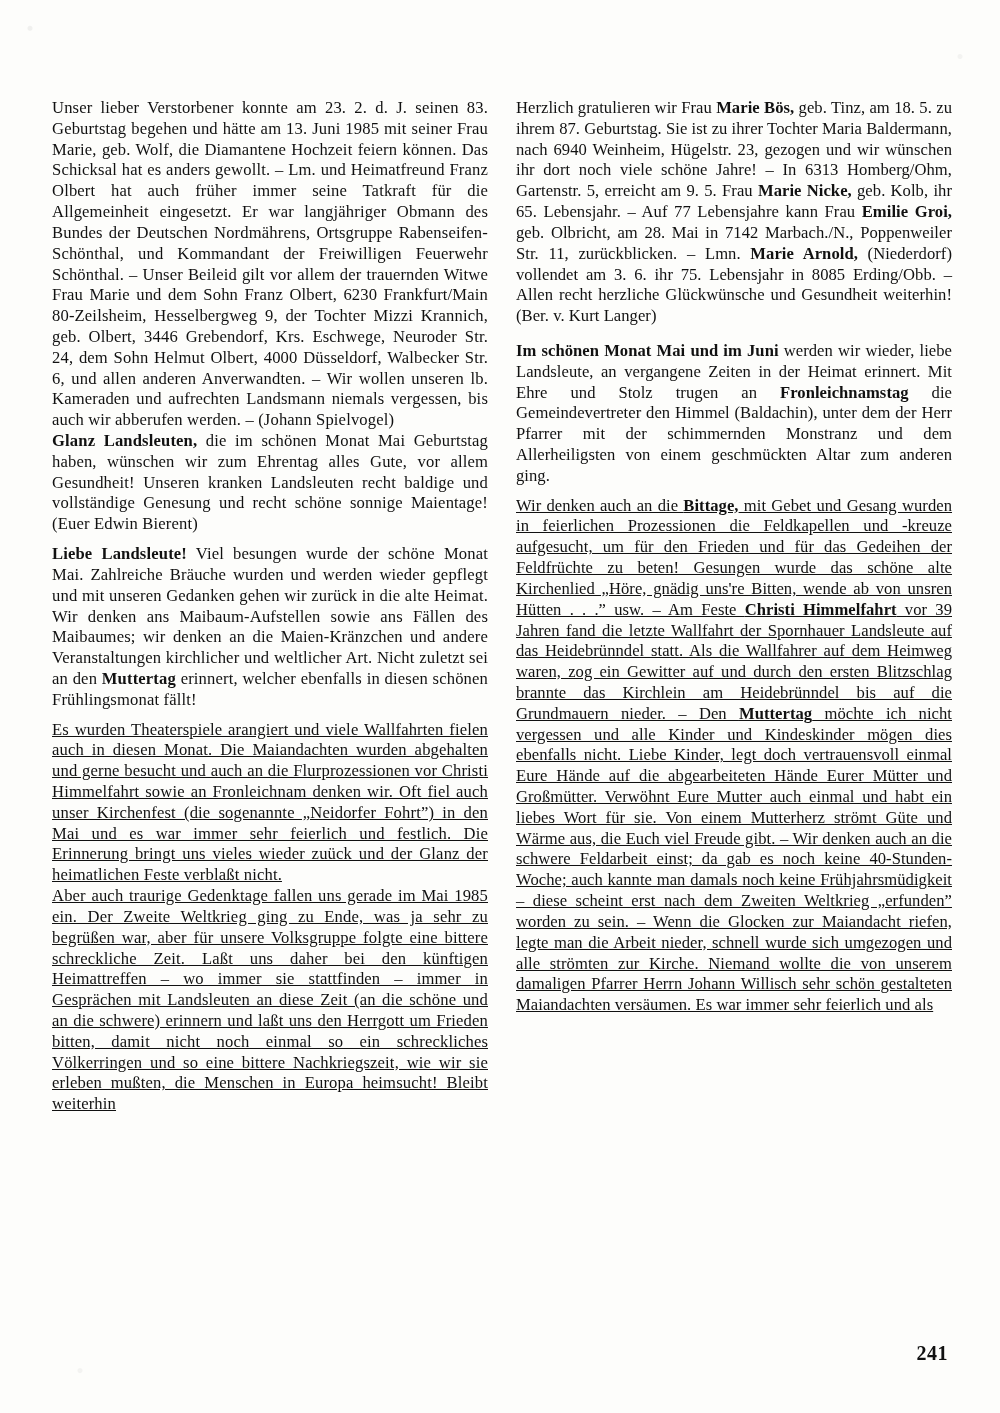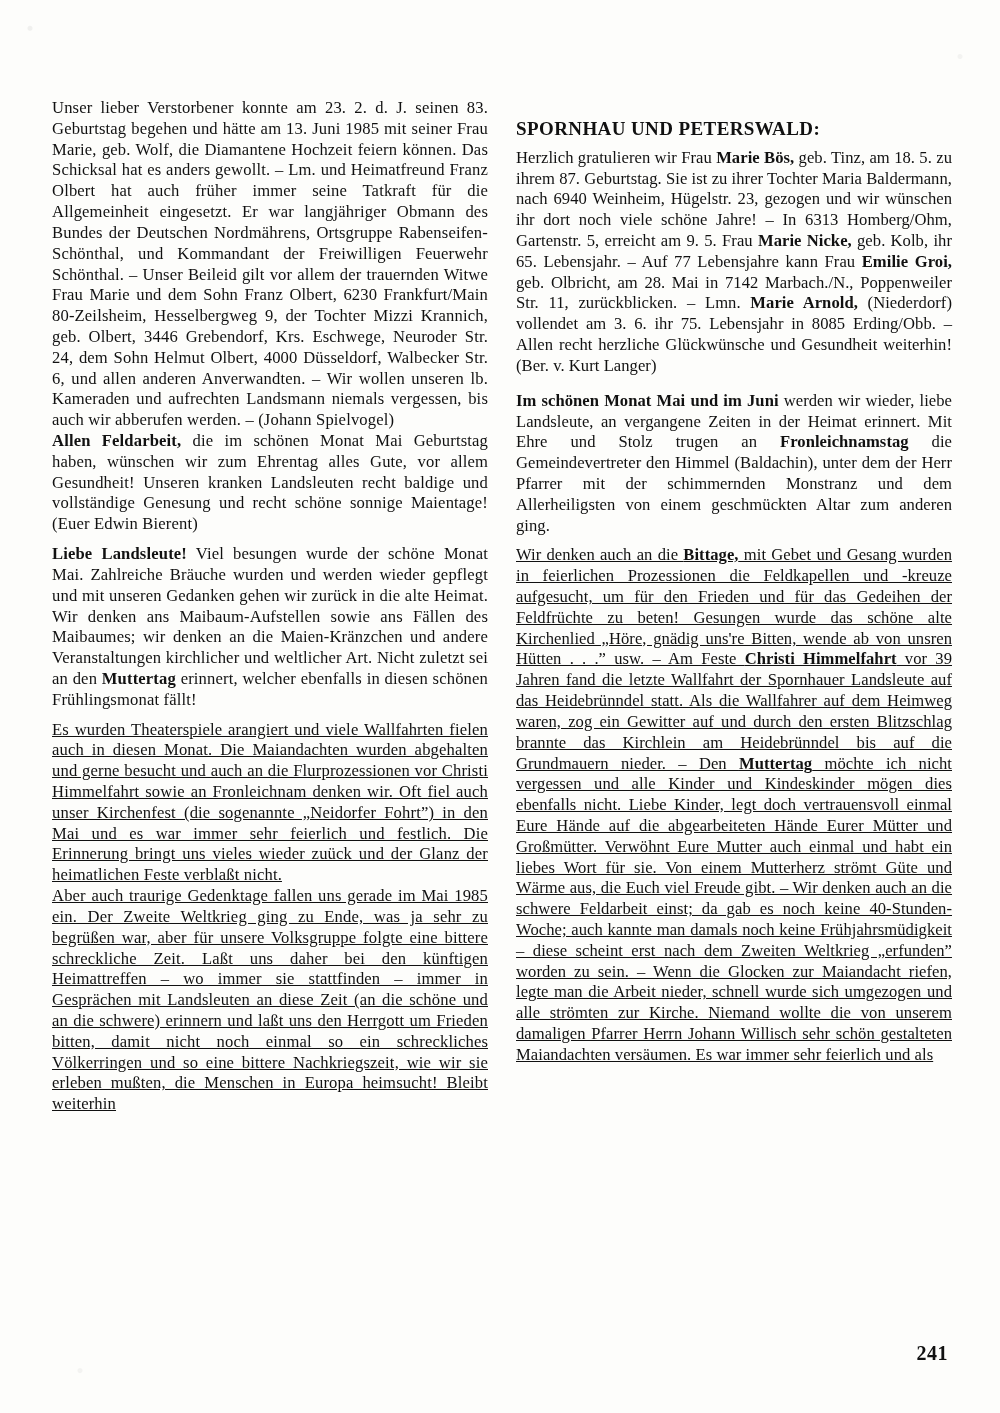--- a/index.html
+++ b/index.html
@@ -78,32 +78,31 @@
 
 <div class="page">
   <div class="scan-noise"></div>
 
   <div class="columns">
 
     <div class="col col-left">
       <p>Unser lieber Verstorbener konnte am 23. 2. d. J. seinen 83. Geburtstag begehen und hätte am 13. Juni 1985 mit seiner Frau Marie, geb. Wolf, die Diamantene Hochzeit feiern können. Das Schicksal hat es anders gewollt. – Lm. und Heimatfreund Franz Olbert hat auch früher immer seine Tatkraft für die Allgemeinheit eingesetzt. Er war langjähriger Obmann des Bundes der Deutschen Nordmährens, Ortsgruppe Rabenseifen-Schönthal, und Kommandant der Freiwilligen Feuerwehr Schönthal. – Unser Beileid gilt vor allem der trauernden Witwe Frau Marie und dem Sohn Franz Olbert, 6230 Frankfurt/Main 80-Zeilsheim, Hesselbergweg 9, der Tochter Mizzi Krannich, geb. Olbert, 3446 Grebendorf, Krs. Eschwege, Neuroder Str. 24, dem Sohn Helmut Olbert, 4000 Düsseldorf, Walbecker Str. 6, und allen anderen Anverwandten. – Wir wollen unseren lb. Kameraden und aufrechten Landsmann niemals vergessen, bis auch wir abberufen werden. – (Johann Spielvogel)</p>
 
 
-      <p><span class="b">Allen Feldarbeit,</span><span> die im schönen Monat Mai Geburtstag haben, wünschen wir zum Ehrentag alles Gute, vor allem Gesundheit! Unseren kranken Landsleuten recht baldige und vollständige Genesung und recht schöne sonnige Maientage! (Euer Edwin Bierent)</span></p>
+      <p><span class="b">Glanz Landsleuten,</span><span> die im schönen Monat Mai Geburtstag haben, wünschen wir zum Ehrentag alles Gute, vor allem Gesundheit! Unseren kranken Landsleuten recht baldige und vollständige Genesung und recht schöne sonnige Maientage! (Euer Edwin Bierent)</span></p>
 
       <p class="gap-sm"><span class="b">Liebe Landsleute!</span><span> Viel besungen wurde der schöne Monat Mai. Zahlreiche Bräuche wurden und werden wieder gepflegt und mit unseren Gedanken gehen wir zurück in die alte Heimat. Wir denken ans Maibaum-Aufstellen sowie ans Fällen des Maibaumes; wir denken an die Maien-Kränzchen und andere Veranstaltungen kirchlicher und weltlicher Art. Nicht zuletzt sei an den </span><span class="b">Muttertag</span><span> erinnert, welcher ebenfalls in diesen schönen Frühlingsmonat fällt!</span></p>
 
       <p class="gap-sm tight">Es wurden Theaterspiele arangiert und viele Wallfahrten fielen auch in diesen Monat. Die Maiandachten wurden abgehalten und gerne besucht und auch an die Flurprozessionen vor Christi Himmelfahrt sowie an Fronleichnam denken wir. Oft fiel auch unser Kirchenfest (die sogenannte „Neidorfer Fohrt”) in den Mai und es war immer sehr feierlich und festlich. Die Erinnerung bringt uns vieles wieder zuück und der Glanz der heimatlichen Feste verblaßt nicht.</p>
 
       <p class="tight">Aber auch traurige Gedenktage fallen uns gerade im Mai 1985 ein. Der Zweite Weltkrieg ging zu Ende, was ja sehr zu begrüßen war, aber für unsere Volksgruppe folgte eine bittere schreckliche Zeit. Laßt uns daher bei den künftigen Heimattreffen – wo immer sie stattfinden – immer in Gesprächen mit Landsleuten an diese Zeit (an die schöne und an die schwere) erinnern und laßt uns den Herrgott um Frieden bitten, damit nicht noch einmal so ein schreckliches Völkerringen und so eine bittere Nachkriegszeit, wie wir sie erleben mußten, die Menschen in Europa heimsucht! Bleibt weiterhin</p>
     </div>
 
     <div class="col col-right">
 
-      <h2 class="section-head">SPORNHAU UND PETERSWALD:</h2>
 
       <p><span>Herzlich gratulieren wir Frau </span><span class="b">Marie Bös,</span><span> geb. Tinz, am 18. 5. zu ihrem 87. Geburtstag. Sie ist zu ihrer Tochter Maria Baldermann, nach 6940 Weinheim, Hügelstr. 23, gezogen und wir wünschen ihr dort noch viele schöne Jahre! – In 6313 Homberg/Ohm, Gartenstr. 5, erreicht am 9. 5. Frau </span><span class="b">Marie Nicke,</span><span> geb. Kolb, ihr 65. Lebensjahr. – Auf 77 Lebensjahre kann Frau </span><span class="b">Emilie Groi,</span><span> geb. Olbricht, am 28. Mai in 7142 Marbach./N., Poppenweiler Str. 11, zurückblicken. – Lmn. </span><span class="b">Marie Arnold,</span><span> (Niederdorf) vollendet am 3. 6. ihr 75. Lebensjahr in 8085 Erding/Obb. – Allen recht herzliche Glückwünsche und Gesundheit weiterhin! (Ber. v. Kurt Langer)</span></p>
 
       <p class="gap-md"><span class="b">Im schönen Monat Mai und im Juni</span><span> werden wir wieder, liebe Landsleute, an vergangene Zeiten in der Heimat erinnert. Mit Ehre und Stolz trugen an </span><span class="b">Fronleichnamstag</span><span> die Gemeindevertreter den Himmel (Baldachin), unter dem der Herr Pfarrer mit der schimmernden Monstranz und dem Allerheiligsten von einem geschmückten Altar zum anderen ging.</span></p>
 
       <p class="gap-sm tight"><span>Wir denken auch an die </span><span class="b">Bittage,</span><span> mit Gebet und Gesang wurden in feierlichen Prozessionen die Feldkapellen und -kreuze aufgesucht, um für den Frieden und für das Gedeihen der Feldfrüchte zu beten! Gesungen wurde das schöne alte Kirchenlied „Höre, gnädig uns're Bitten, wende ab von unsren Hütten . . .” usw. – Am Feste </span><span class="b">Christi Himmelfahrt</span><span> vor 39 Jahren fand die letzte Wallfahrt der Spornhauer Landsleute auf das Heidebrünndel statt. Als die Wallfahrer auf dem Heimweg waren, zog ein Gewitter auf und durch den ersten Blitzschlag brannte das Kirchlein am Heidebrünndel bis auf die Grundmauern nieder. – Den </span><span class="b">Muttertag</span><span> möchte ich nicht vergessen und alle Kinder und Kindeskinder mögen dies ebenfalls nicht. Liebe Kinder, legt doch vertrauensvoll einmal Eure Hände auf die abgearbeiteten Hände Eurer Mütter und Großmütter. Verwöhnt Eure Mutter auch einmal und habt ein liebes Wort für sie. Von einem Mutterherz strömt Güte und Wärme aus, die Euch viel Freude gibt. – Wir denken auch an die schwere Feldarbeit einst; da gab es noch keine 40-Stunden-Woche; auch kannte man damals noch keine Frühjahrsmüdigkeit – diese scheint erst nach dem Zweiten Weltkrieg „erfunden” worden zu sein. – Wenn die Glocken zur Maiandacht riefen, legte man die Arbeit nieder, schnell wurde sich umgezogen und alle strömten zur Kirche. Niemand wollte die von unserem damaligen Pfarrer Herrn Johann Willisch sehr schön gestalteten Maiandachten versäumen. Es war immer sehr feierlich und als</span></p>
     </div>
 
   </div>
 

